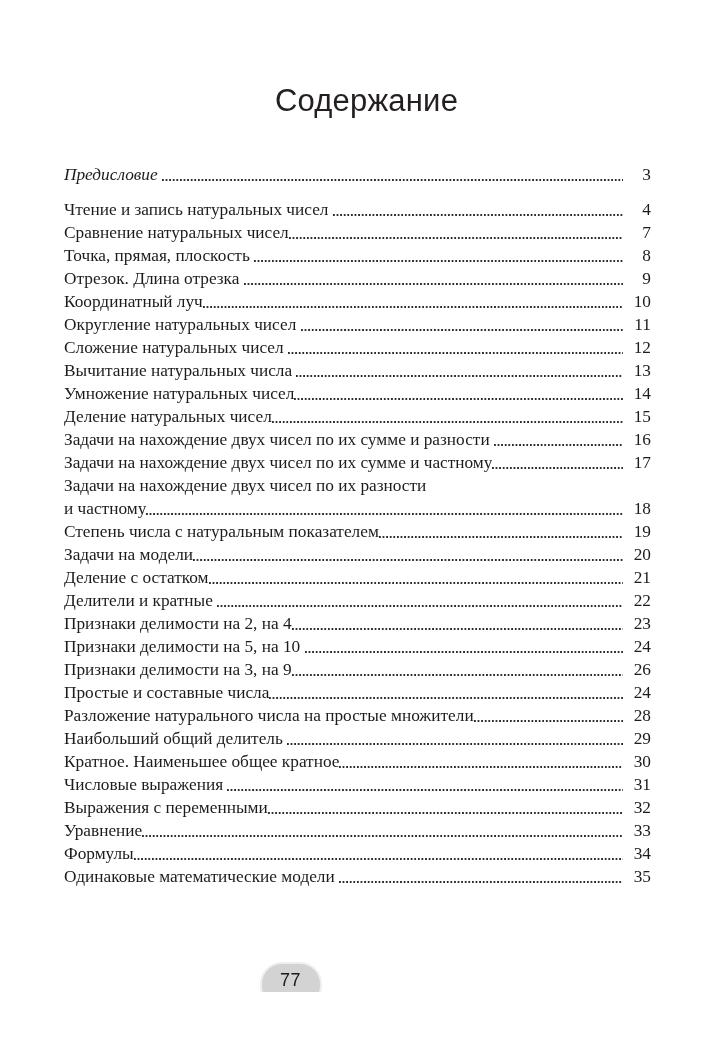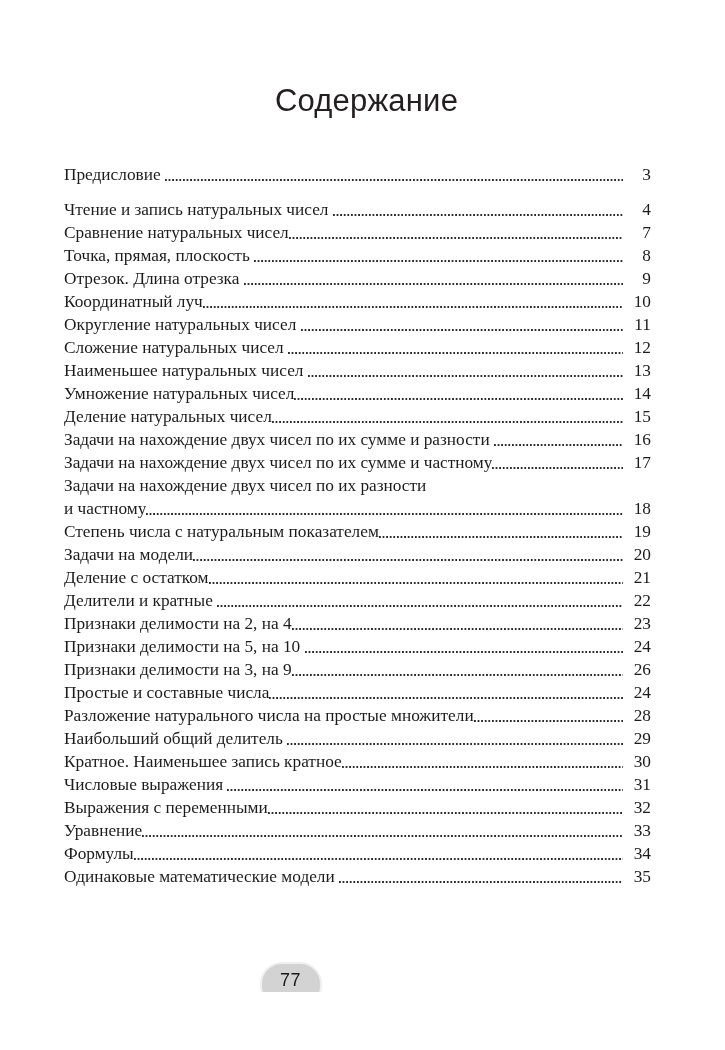--- a/index.html
+++ b/index.html
@@ -86,20 +86,21 @@
   .toc-entry .page-num {
     flex: 0 0 auto;
     text-align: right;
     min-width: 26px;
     padding-left: 2px;
     font-variant-numeric: lining-nums;
   }
 
   
   .toc-entry.italic .label {
+    font-style: italic;
   }
 
   
   .toc-entry.gap-after {
     margin-bottom: 12px;
   }
 
   
   .toc-entry.space-before .label::after {
     content: "\00a0";
@@ -180,21 +181,21 @@
         <span class="label">Округление натуральных чисел</span>
         <span class="leader"></span>
         <span class="page-num">11</span>
       </div>
       <div class="toc-entry space-before">
         <span class="label">Сложение натуральных чисел</span>
         <span class="leader"></span>
         <span class="page-num">12</span>
       </div>
       <div class="toc-entry space-before">
-        <span class="label">Наименьшее натуральных чисел</span>
+        <span class="label">Вычитание натуральных числа</span>
         <span class="leader"></span>
         <span class="page-num">13</span>
       </div>
       <div class="toc-entry">
         <span class="label">Умножение натуральных чисел</span>
         <span class="leader"></span>
         <span class="page-num">14</span>
       </div>
       <div class="toc-entry">
         <span class="label">Деление натуральных чисел</span>
@@ -263,21 +264,21 @@
         <span class="label">Разложение натурального числа на простые множители</span>
         <span class="leader"></span>
         <span class="page-num">28</span>
       </div>
       <div class="toc-entry space-before">
         <span class="label">Наибольший общий делитель</span>
         <span class="leader"></span>
         <span class="page-num">29</span>
       </div>
       <div class="toc-entry">
-        <span class="label">Кратное. Наименьшее запись кратное</span>
+        <span class="label">Кратное. Наименьшее общее кратное</span>
         <span class="leader"></span>
         <span class="page-num">30</span>
       </div>
       <div class="toc-entry space-before">
         <span class="label">Числовые выражения</span>
         <span class="leader"></span>
         <span class="page-num">31</span>
       </div>
       <div class="toc-entry">
         <span class="label">Выражения с переменными</span>

